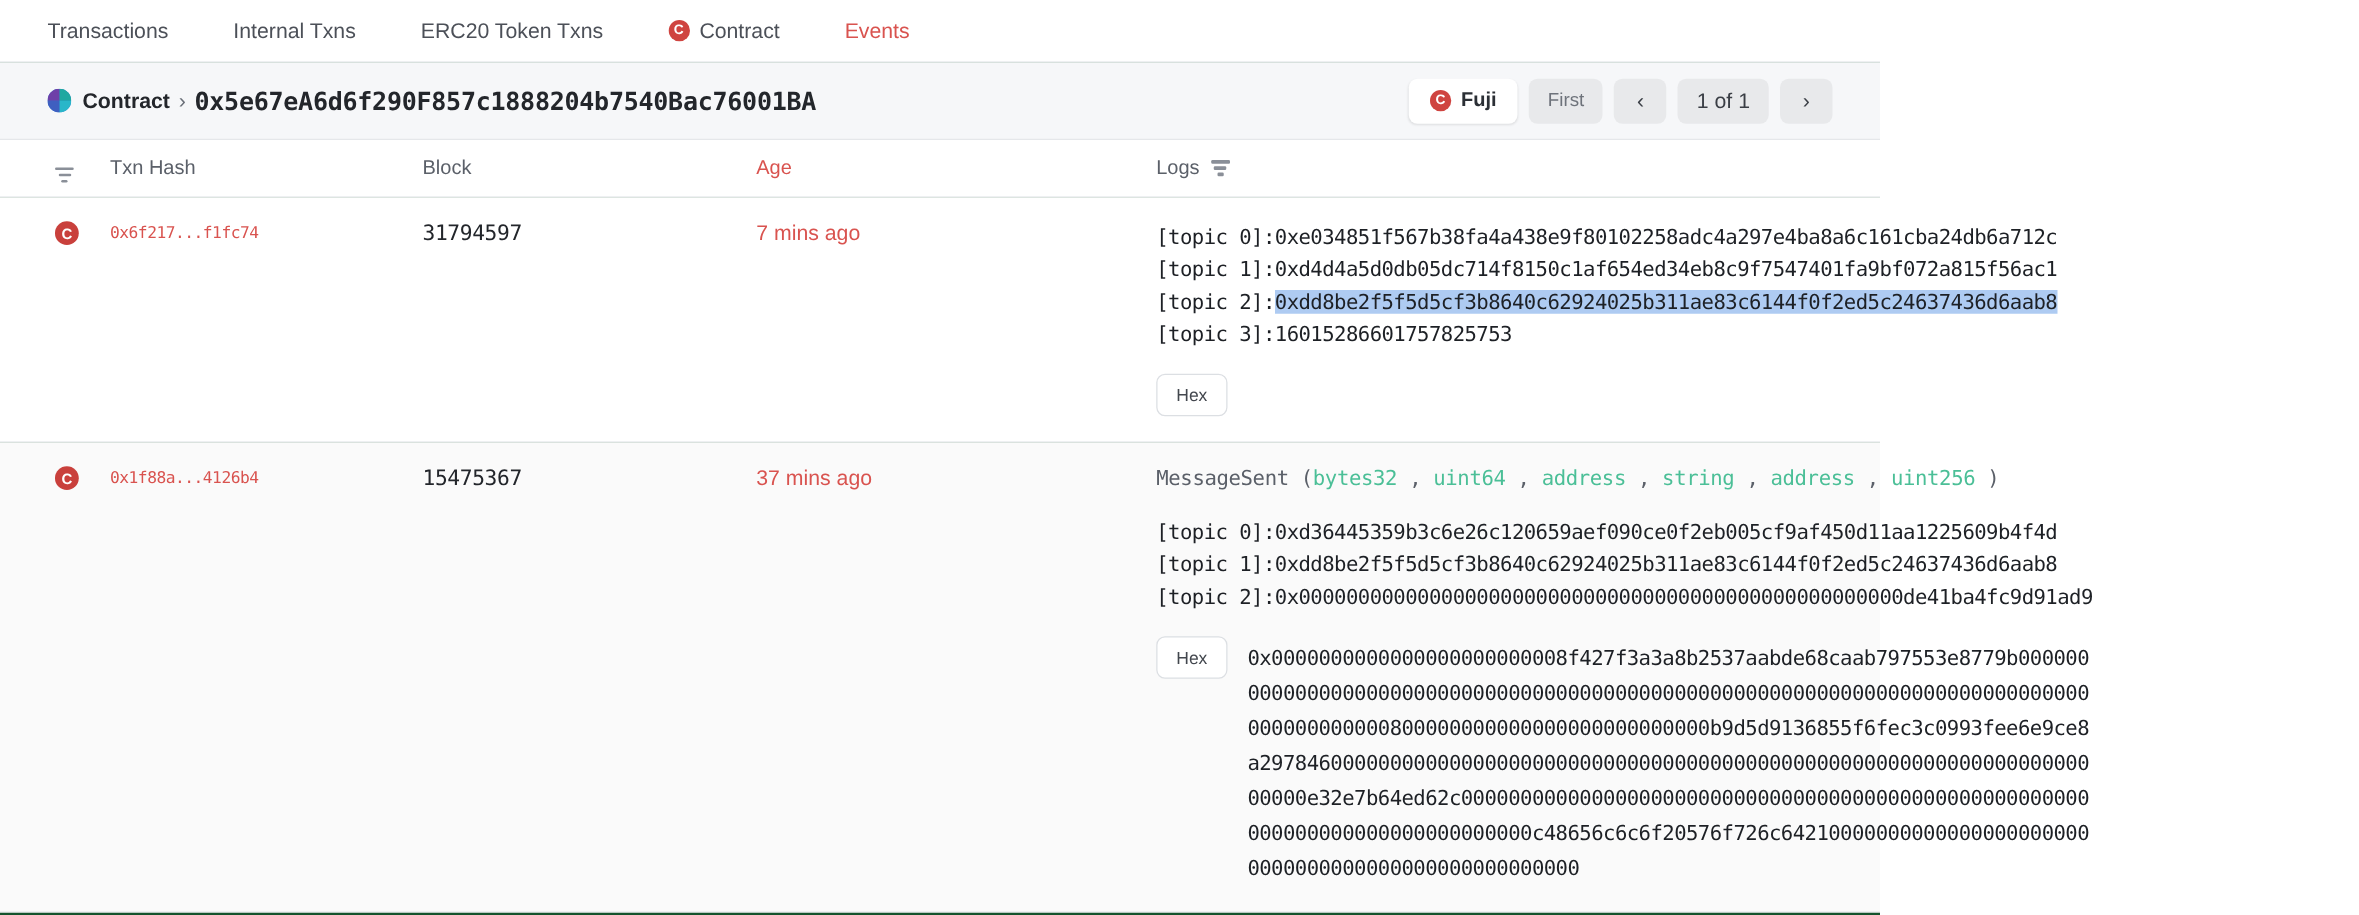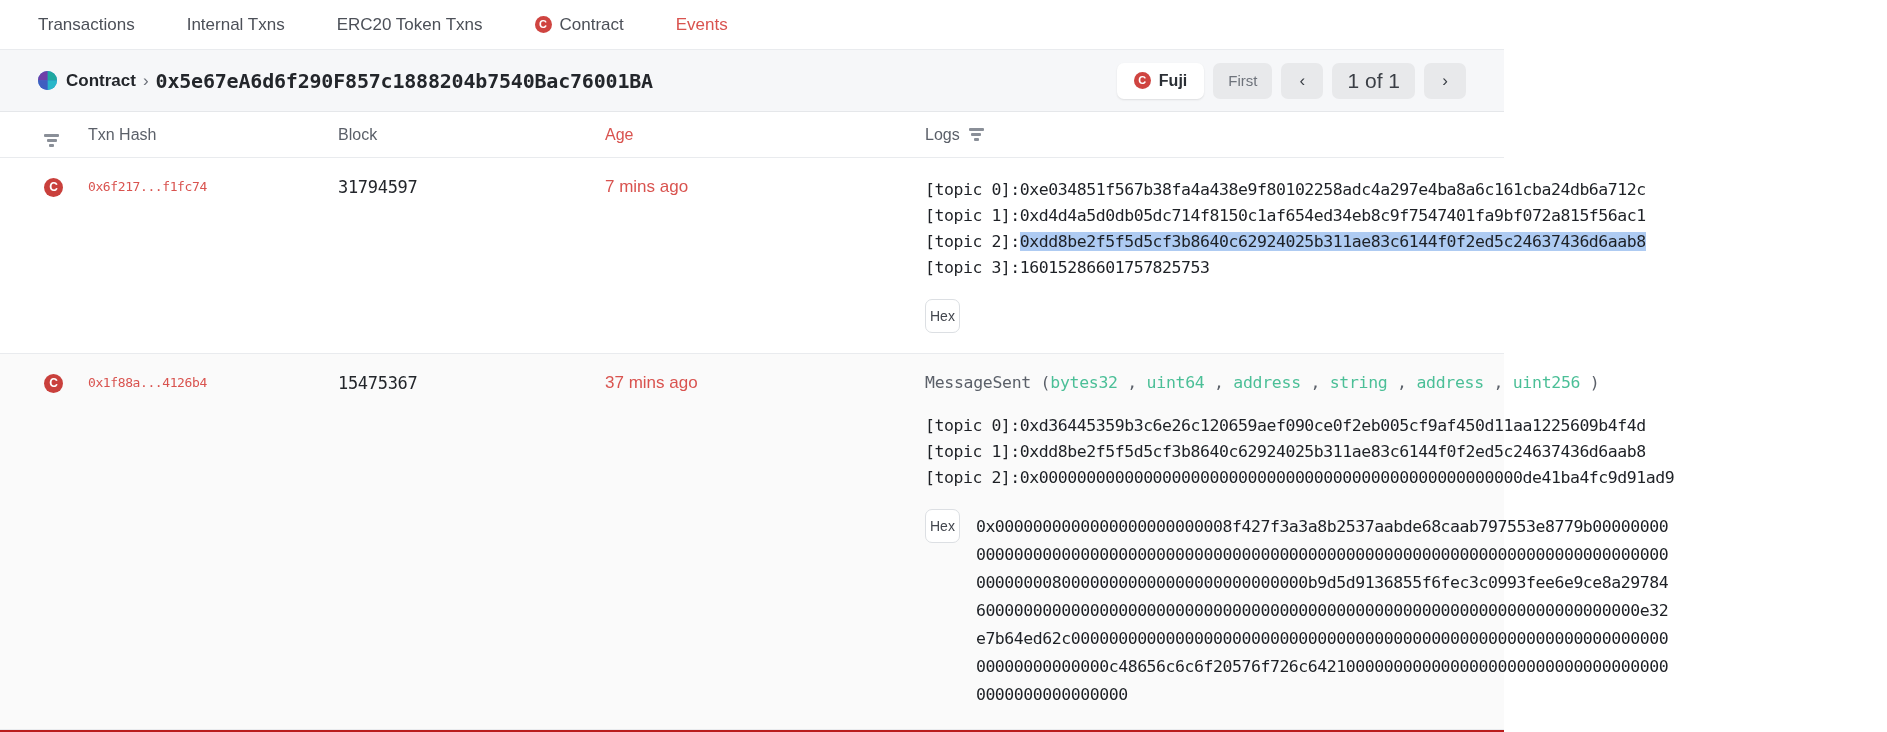--- a/index.html
+++ b/index.html
@@ -3,21 +3,21 @@
 <meta charset="utf-8">
 <style>
   * { box-sizing: border-box; }
   html, body {
     margin: 0; padding: 0;
     width: 1887px; height: 732px;
     background: #ffffff;
     font-family: "Liberation Sans", sans-serif;
     overflow: hidden;
   }
-  .page { width: 1504px; height: 732px; position: relative; background:#b91c1c; }
+  .page { width: 1504px; height: 732px; position: relative; background:#14532d; }
 
   
   .tabbar {
     height: 50px;
     display: flex;
     align-items: center;
     padding-left: 38px;
     gap: 0px;
     border-bottom: 1px solid #e9ebee;
     background: #fff;
@@ -116,21 +116,21 @@
     padding: 0 15px;
     font-size: 15px;
     color: #6e737b;
     font-family: "Liberation Sans", sans-serif;
     display: flex;
     align-items: center;
     justify-content: center;
     cursor: pointer;
   }
   .pg-btn.dark-glyph { color: #3a3e45; font-size: 17px; }
-  .pg-btn.page-ind { color: #3a3e45; font-size: 21px; }
+  .pg-btn.page-ind { color: #3a3e45; font-size: 17px; }
 
   
   .thead {
     height: 46px;
     display: flex;
     align-items: center;
     border-bottom: 1px solid #e9ebee;
     background: #fff;
   }
   .col-flag   { width: 88px;  padding-left: 44px; flex: 0 0 auto; }
@@ -224,21 +224,21 @@
     align-items: flex-start;
     margin-top: 18px;
     gap: 16px;
   }
   .hex-btn {
     background: #fff;
     border: 1px solid #dcdfe3;
     border-radius: 7px;
     font-size: 14px;
     color: #43474e;
-    padding: 8px 4px;
+    padding: 8px 15px;
     flex: 0 0 auto;
     cursor: pointer;
     font-family: "Liberation Sans", sans-serif;
   }
   .hex-data {
     font-family: "DejaVu Sans Mono", monospace;
     font-size: 16.5px;
     color: #1d2025;
     letter-spacing: -0.45px;
     line-height: 28px;

